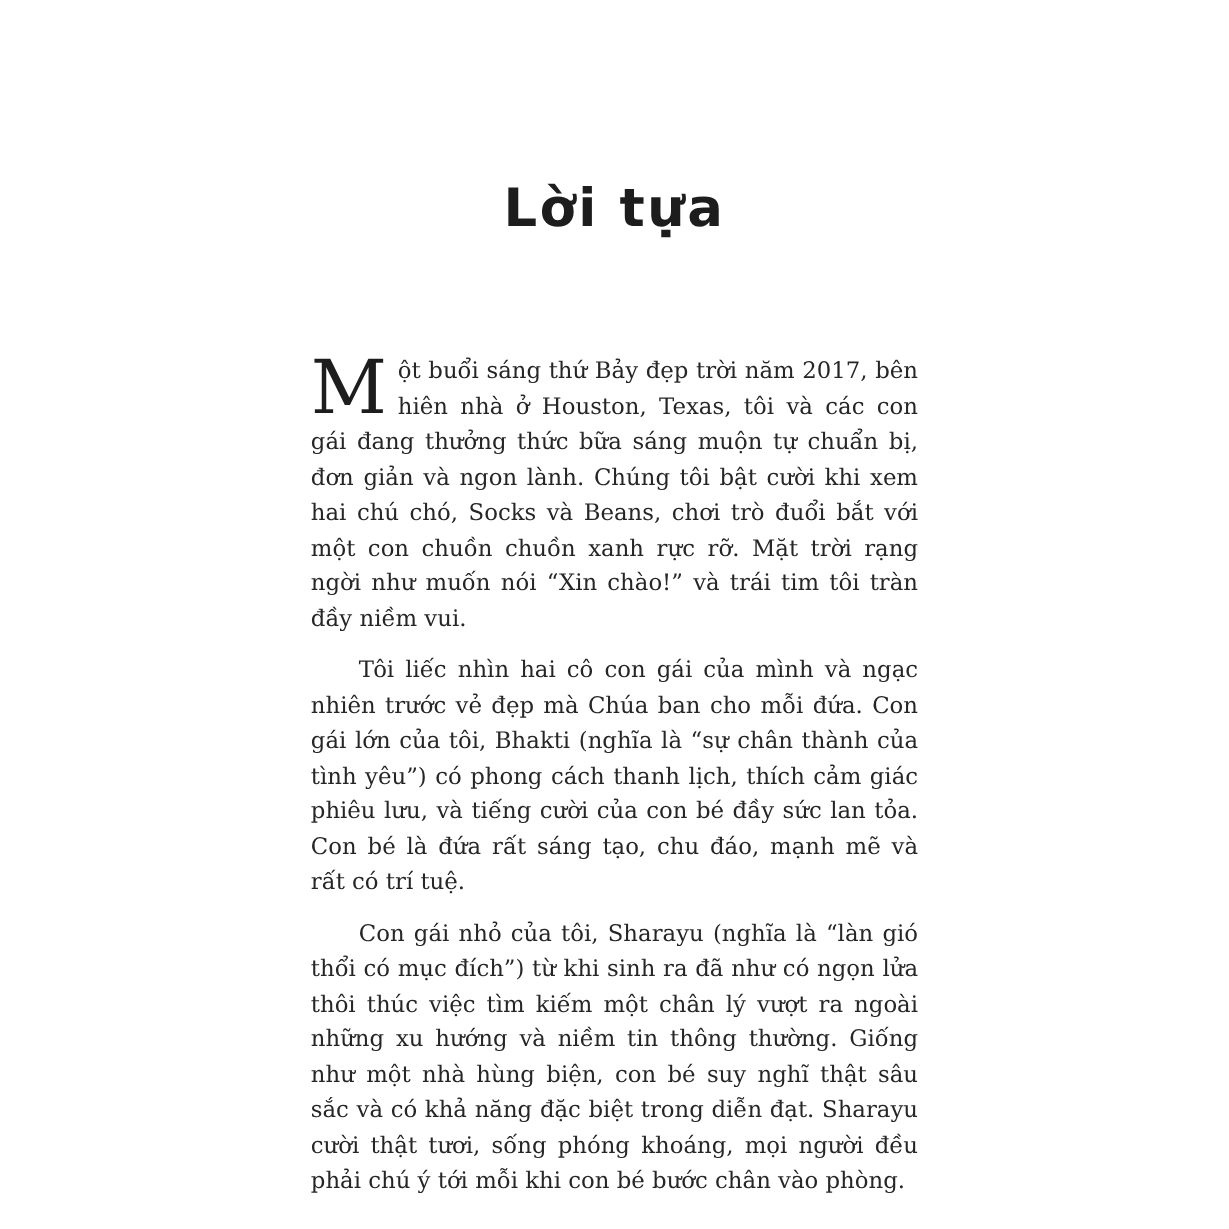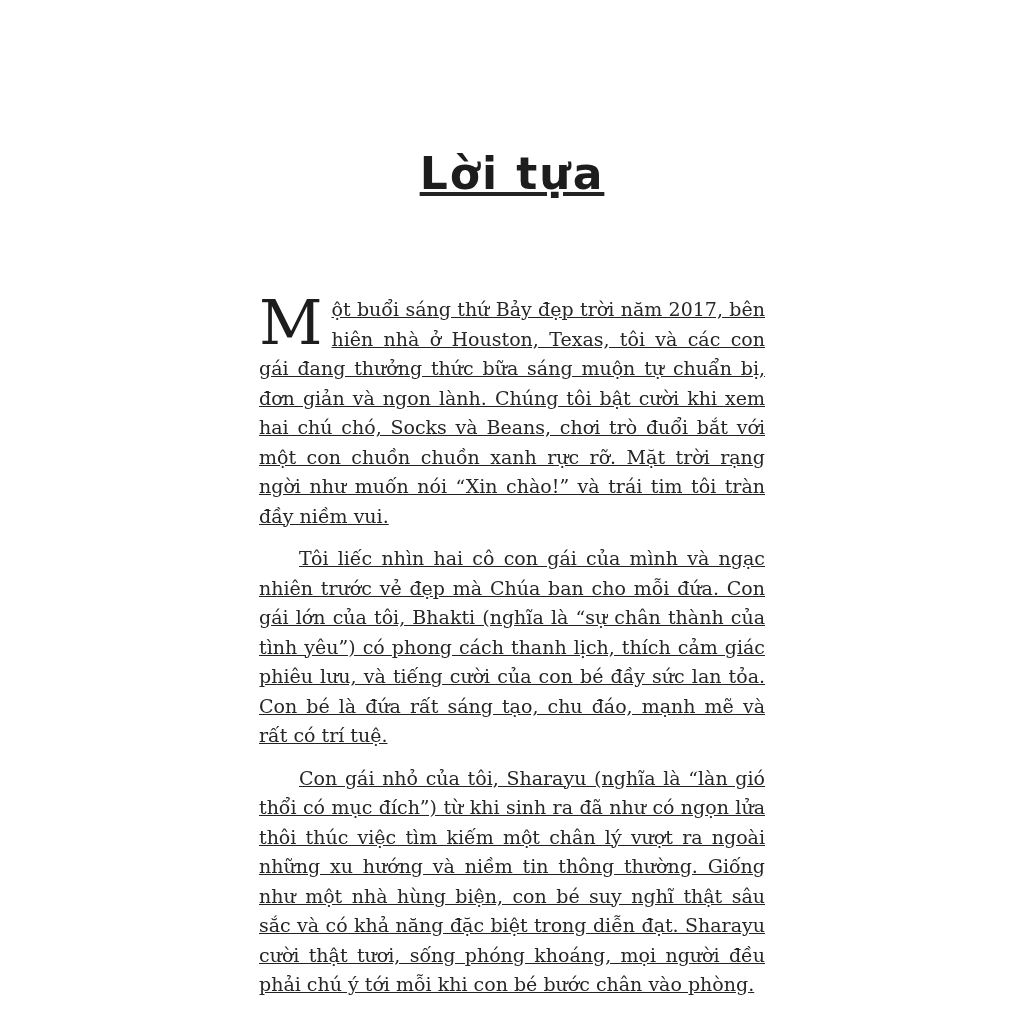--- a/index.html
+++ b/index.html
@@ -8,21 +8,20 @@
     background: #ffffff;
   }
   .page {
     position: relative;
     width: 1024px;
     height: 1024px;
     background: #ffffff;
     overflow: hidden;
     font-family: "DejaVu Serif", "Liberation Serif", serif;
     color: #232323;
-    text-decoration: underline;
   }
   .content {
     width: 506px;
     margin: 0 auto;
     padding-top: 148px;
   }
   .chapter-title {
     text-align: center;
     font-family: "DejaVu Sans", "Liberation Sans", sans-serif;
     font-weight: 600;

